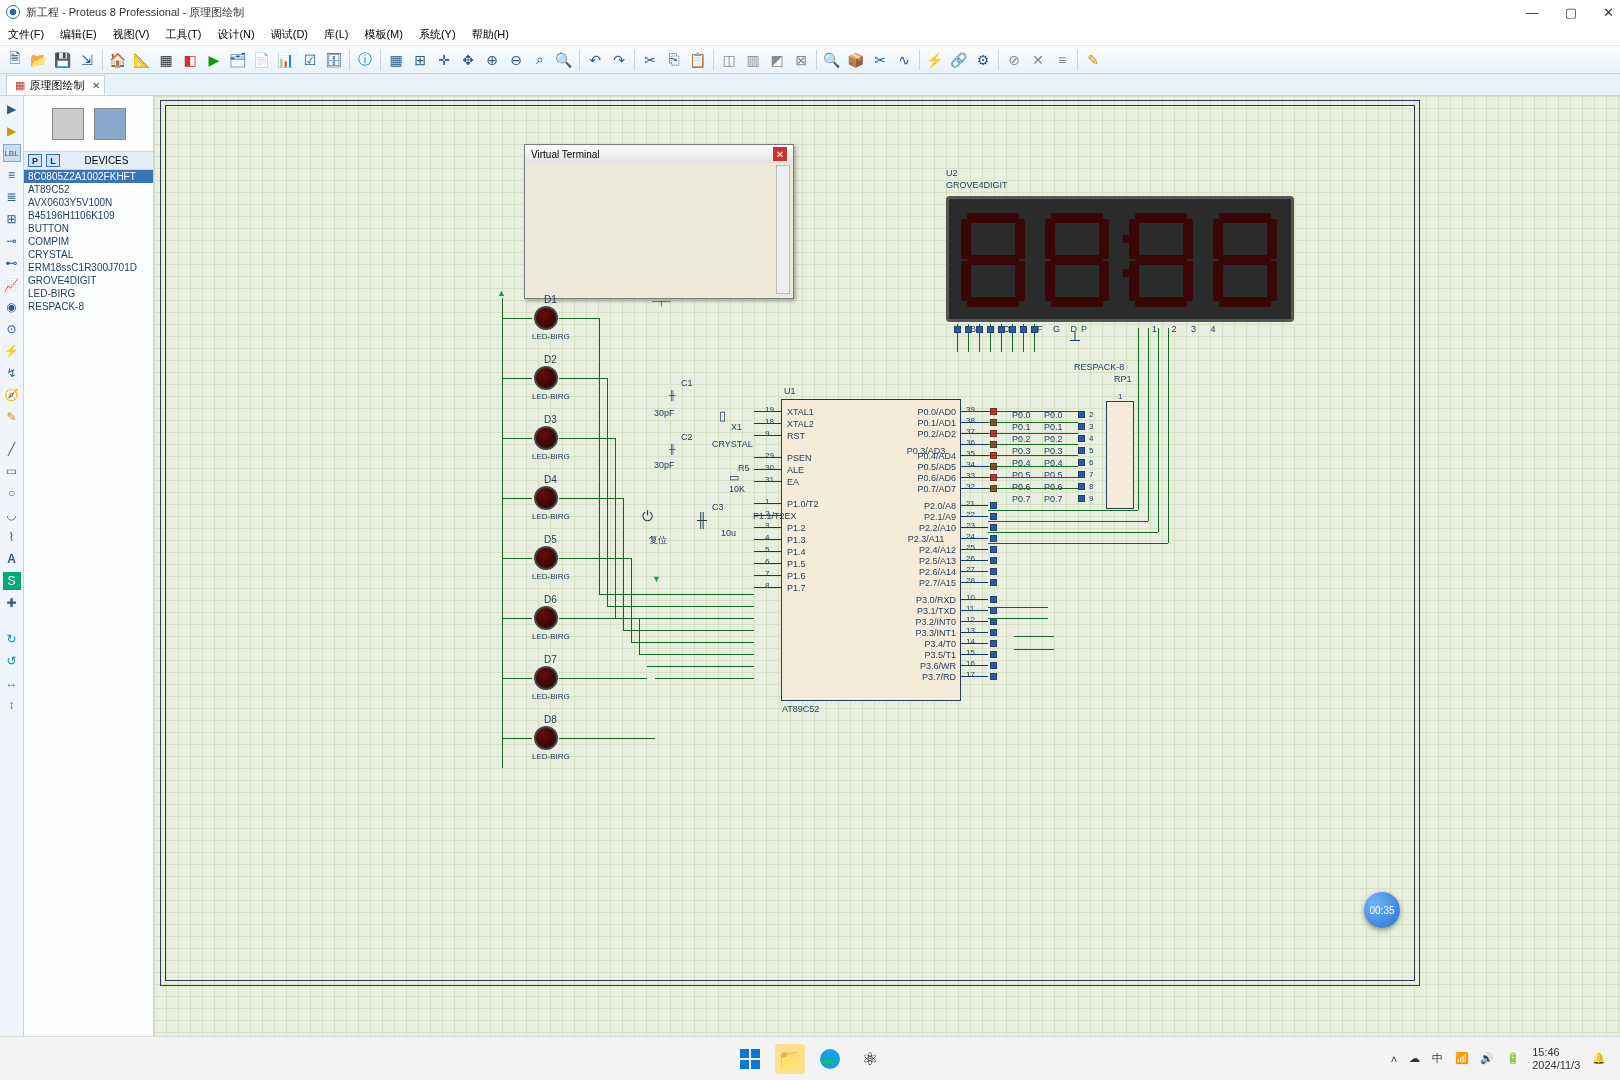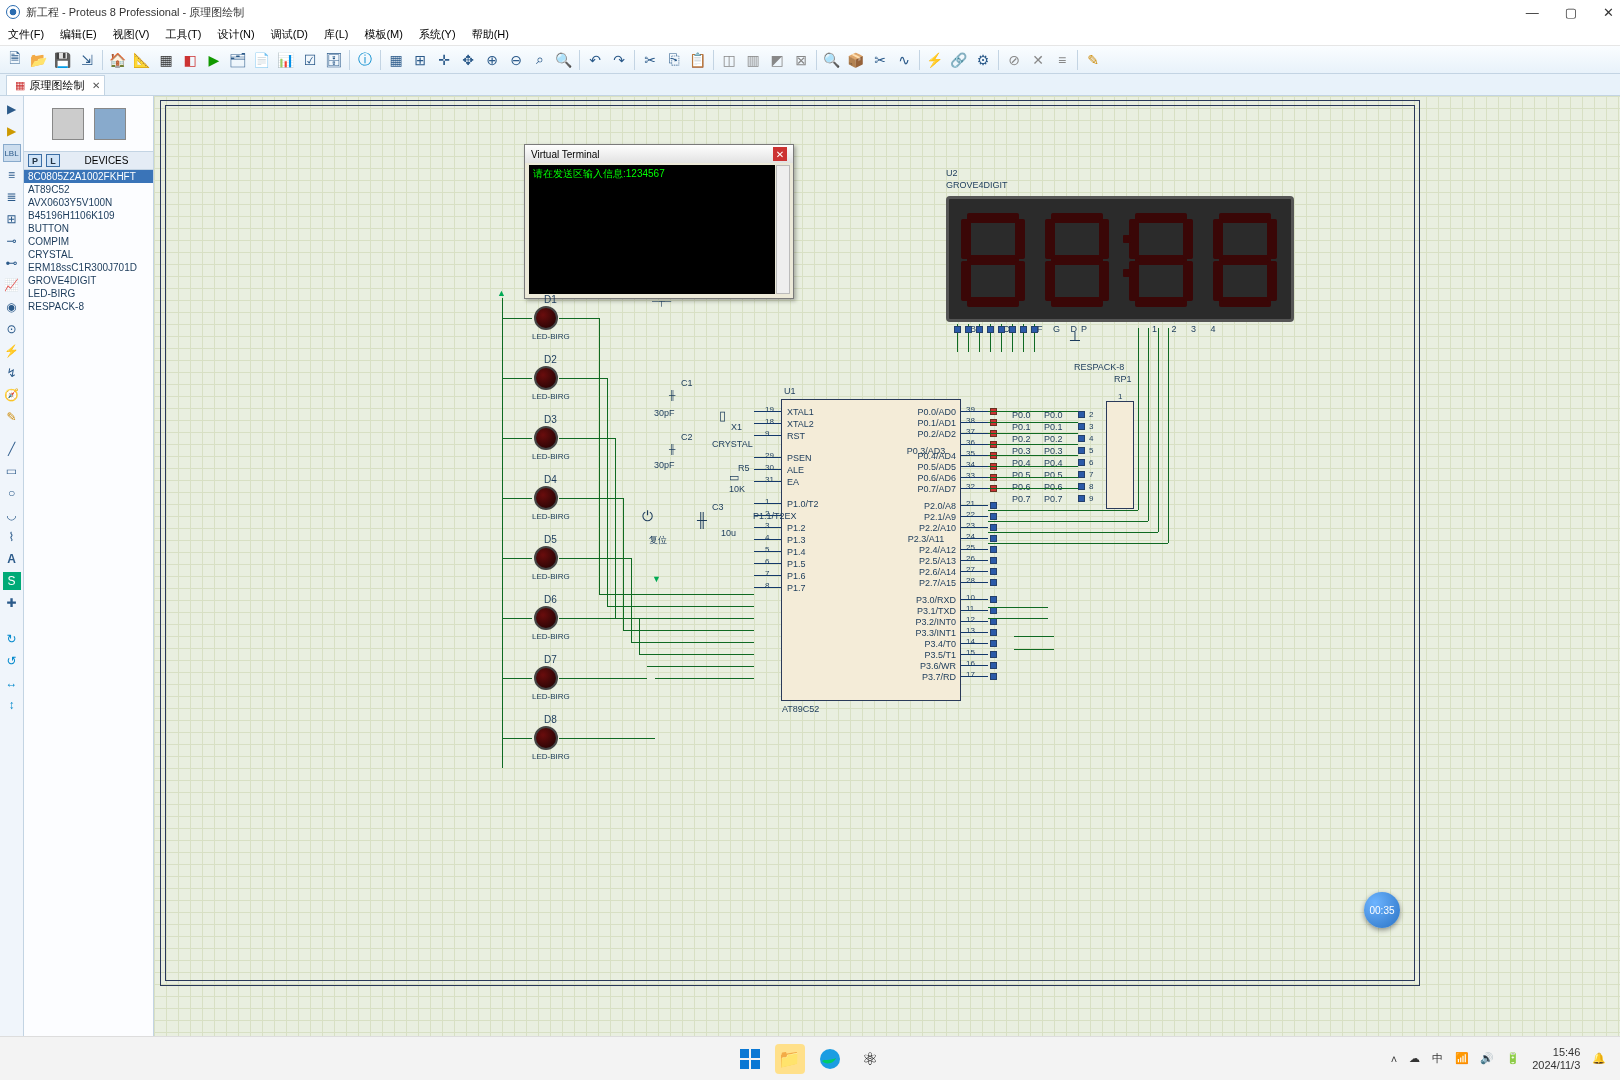--- a/index.html
+++ b/index.html
@@ -96,21 +96,21 @@
 
 .statusbar { height: 24px; background: linear-gradient(#fbfdff,#e4eef8); border-top: 1px solid #c3d4e3; display:flex; align-items:center; gap:10px; font-size:11px; padding:0 8px; }
 .playbtn { width:20px; height:18px; display:flex; align-items:center; justify-content:center; }
 .msgpill { background:#eef5fc; border:1px solid #b9cfe4; border-radius:3px; padding:1px 8px; display:flex; align-items:center; gap:4px; }
 
 
 .taskbar { position:absolute; left:0; right:0; bottom:0; height:44px; background:#f3f3f3; border-top:1px solid #ddd; display:flex; align-items:center; }
 .taskbar .center { position:absolute; left:50%; transform:translateX(-50%); display:flex; gap:10px; }
 .tbicon { width:30px; height:30px; border-radius:4px; display:flex; align-items:center; justify-content:center; font-size:18px; }
 .tray { margin-left:auto; display:flex; align-items:center; gap:12px; font-size:11px; padding-right:14px; color:#333; }
-.tray .clock { text-align:right; line-height:1.1; }
+.tray .clock { text-align:left; line-height:1.1; }
 
 
 .timerbadge { position:absolute; right:220px; bottom:108px; width:36px; height:36px; border-radius:50%; background:radial-gradient(circle at 30% 30%, #6db4ff, #2a72c4); color:#fff; font-size:10px; display:flex; align-items:center; justify-content:center; box-shadow:0 2px 5px rgba(0,0,0,.4); }
 </style>
 </head>
 <body>
 
 <div class="titlebar">
   <span class="icon"></span>
   <span>新工程 - Proteus 8 Professional - 原理图绘制</span>
@@ -260,23 +260,20 @@
 
   <div class="canvaswrap">
     <div class="canvas">
       <div class="grid"></div>
       <div class="sheetborder"></div>
 
       <div class="vterm">
         <div class="tt">
           <span>Virtual Terminal</span>
           <span class="x">✕</span>
-        </div>
-        <div class="body">
-          <span>请在发送区输入信息:1234567</span>
         </div>
         <div class="scroll"></div>
       </div>
 
       <div class="schem">
 
         <div class="lbl" style="left:343px; top:192px; color:#0a5">▲</div>
 
         <div id="leds">
             <span class="ledname" style="left:390px;top:198px">D1</span>

